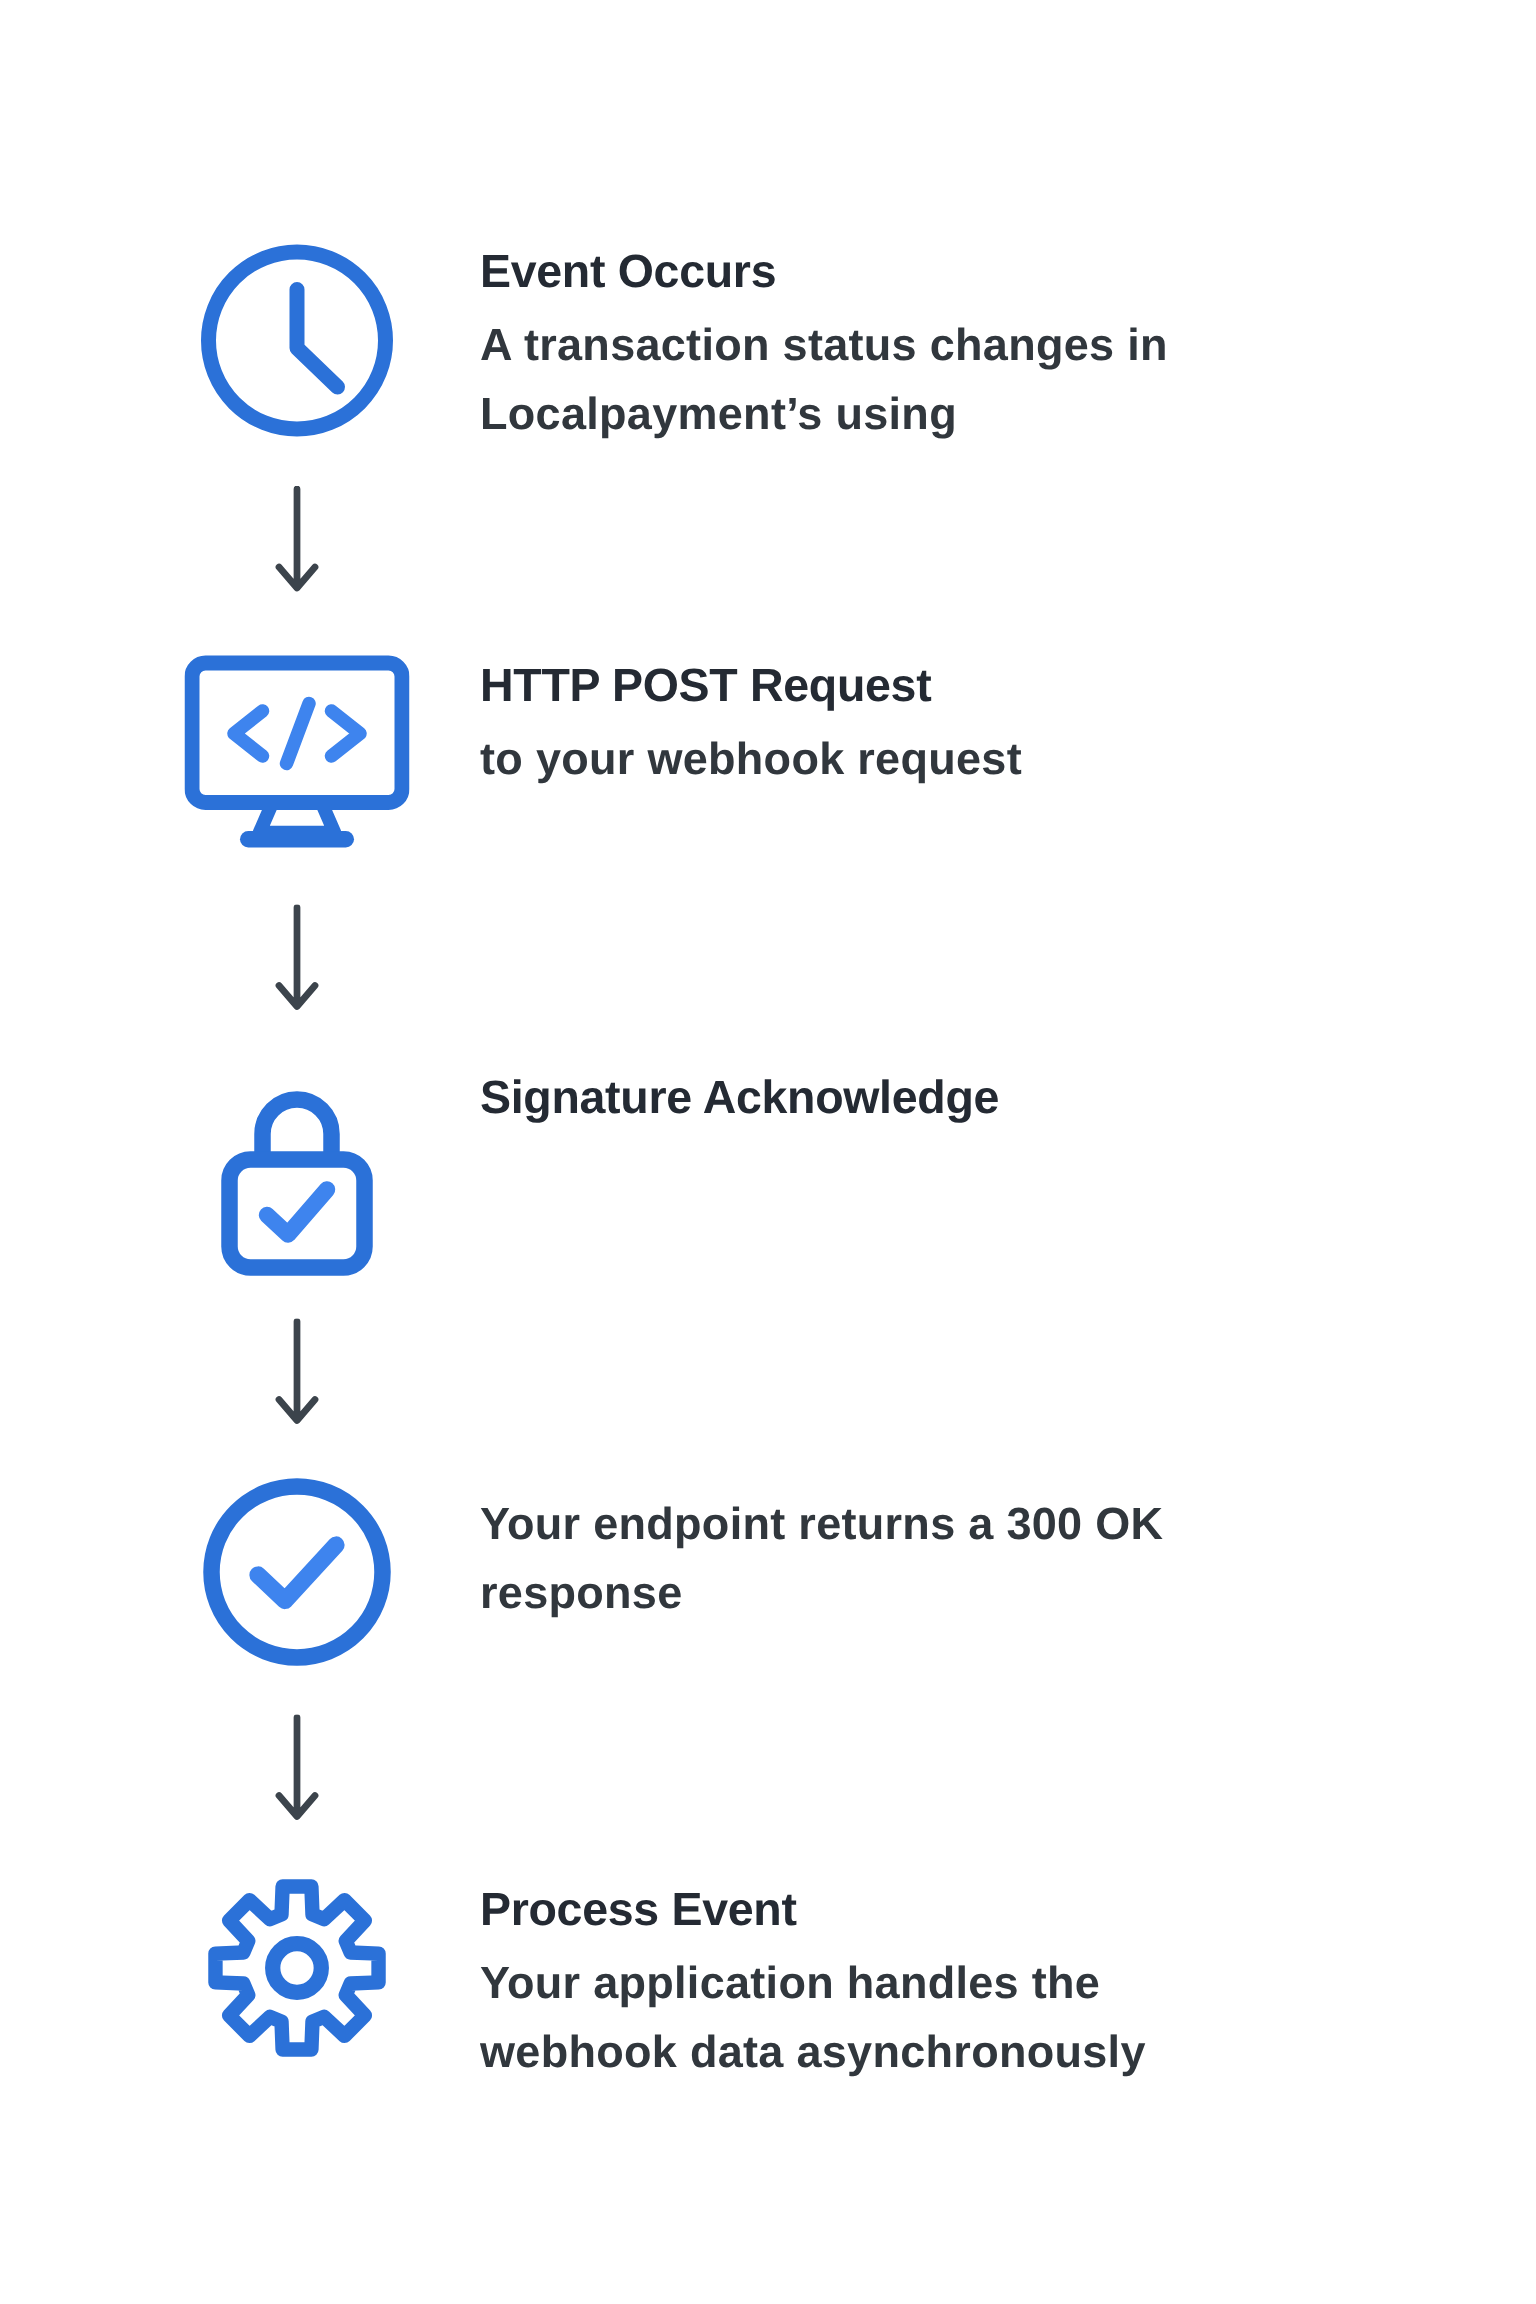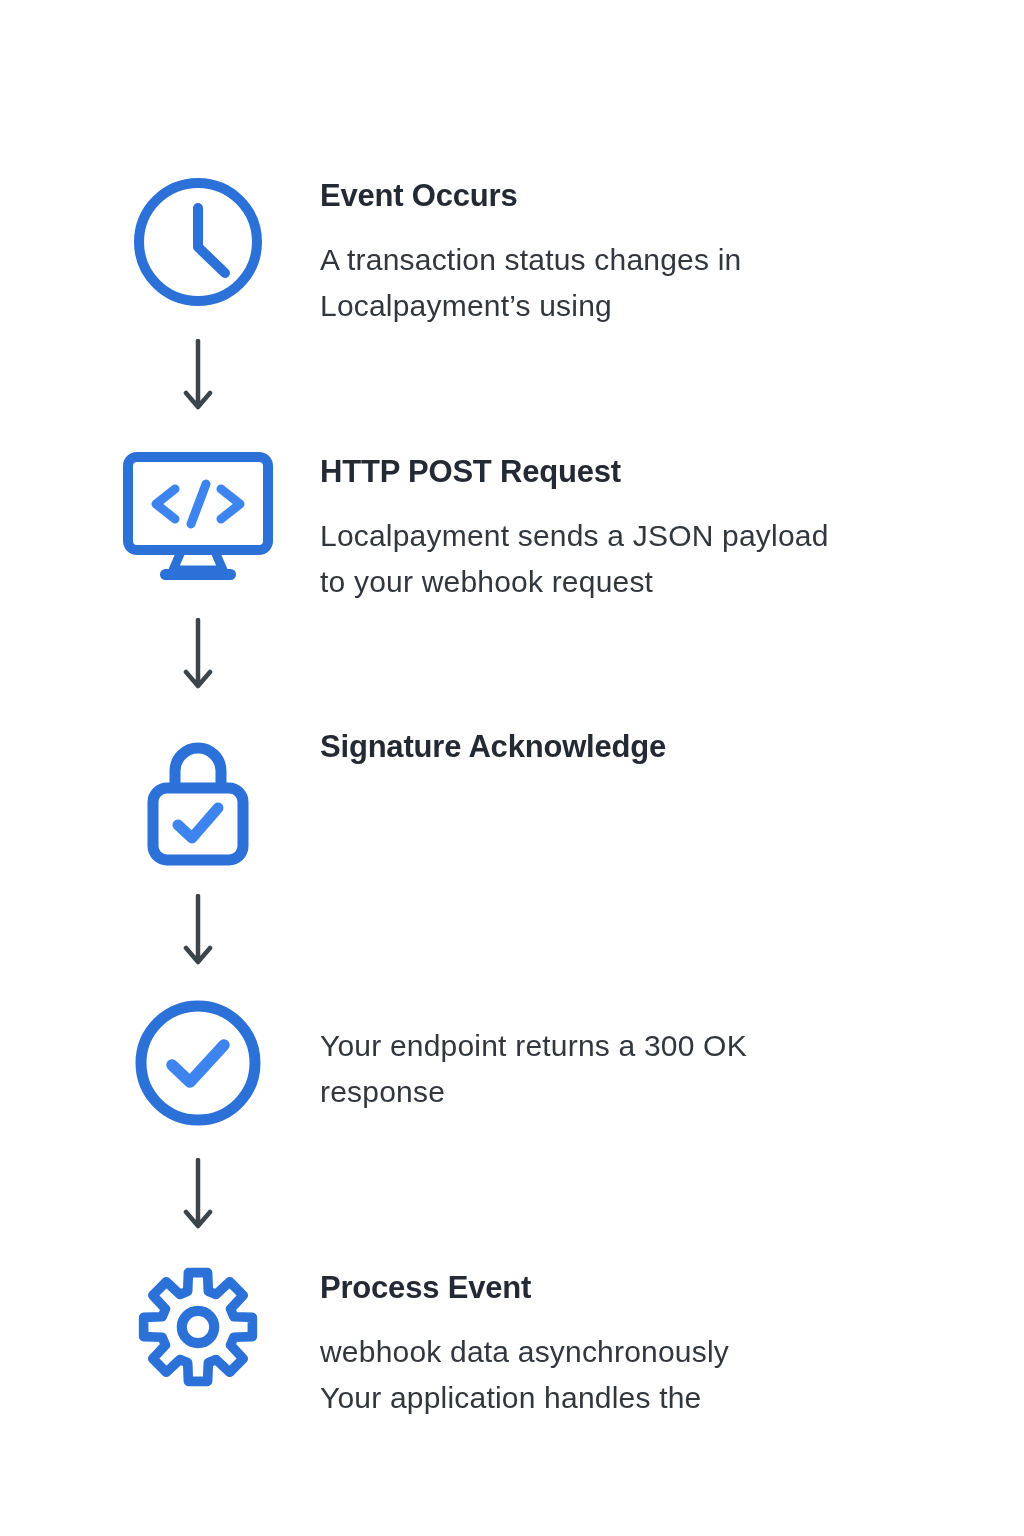--- a/index.html
+++ b/index.html
@@ -2,29 +2,29 @@
 <html style="--background: #ffffff; --icon-blue: #2b71d8; --mark-blue: #3e84ee; --title-color: #242a33; --desc-color: #31373d; --arrow-color: #3c444c;"><head>
 <meta charset="utf-8">
 <style>
   html,body{margin:0;padding:0;}
   body{
     width:1024px;height:1536px;
     background:var(--background,#fff);
     font-family:"Liberation Sans", sans-serif;
     position:relative;overflow:hidden;
   }
-  .canvas{position:absolute;left:0;top:15px;width:1024px;height:1137px;}
+  .canvas{position:absolute;left:0;top:0;width:1024px;height:1137px;}
   .step{position:absolute;left:0;width:1024px;}
   .icon-cell{position:absolute;left:98px;width:200px;display:flex;justify-content:center;align-items:flex-start;}
   .text-cell{position:absolute;left:320px;width:600px;padding-top:2px;}
   .title{
     margin:0;font-size:31px;font-weight:700;letter-spacing:-0.2px;
     color:var(--title-color,#242a33);line-height:38px;
   }
-  .desc{margin:22px 0 0 0;font-size:30px;font-weight:400;letter-spacing:0.2px;
+  .desc{margin:8px 0 0 0;font-size:30px;font-weight:700;letter-spacing:0.2px;
     color:var(--desc-color,#31373d);line-height:46px;}
   .desc span{display:block;}
   .arrow{position:absolute;left:183px;}
   .arrow path{stroke:var(--arrow-color,#3c444c);fill:none;stroke-width:4.5;stroke-linecap:round;stroke-linejoin:round;}
   .ob{stroke:var(--icon-blue,#2b71d8);fill:none;stroke-linejoin:round;stroke-linecap:round;}
   .obf{stroke:var(--icon-blue,#2b71d8);fill:#ffffff;stroke-linejoin:round;stroke-linecap:round;}
   .mb{stroke:var(--mark-blue,#3e84ee);fill:none;stroke-linejoin:round;stroke-linecap:round;}
   .bf{fill:var(--icon-blue,#2b71d8);stroke:none;}
 </style>
 </head>
@@ -59,21 +59,20 @@
         <rect class="bf" x="37" y="118" width="76" height="11" rx="5.5"></rect>
         <rect class="obf" x="5" y="6" width="140" height="93" rx="9" stroke-width="10"></rect>
         <path class="mb" d="M52 38 L33 53 L52 68" stroke-width="9"></path>
         <path class="mb" d="M83 33 L68 73" stroke-width="9"></path>
         <path class="mb" d="M98 38 L117 53 L98 68" stroke-width="9"></path>
       </svg>
     </div>
     <div class="text-cell">
       <h2 class="title">HTTP POST Request</h2>
       <p class="desc">
-        <span>Localpayment sends a JSON payload</span>
         <span>to your webhook request</span>
       </p>
     </div>
   </div>
 
   <svg class="arrow" style="top:603px" width="30" height="82" viewBox="0 0 30 82">
     <path d="M15 2 L15 66 M3 54 L15 68 L27 54"></path>
   </svg>
 
   <div class="step" style="top:711px">
@@ -123,19 +122,19 @@
           L58.6 79.8 L58.0 95.3 L42.0 95.3 L41.4 79.8
           L35.0 77.1 L23.6 87.7 L12.3 76.4 L22.9 65.0
           L20.2 58.6 L4.7 58.0 L4.7 42.0 L20.2 41.4
           L22.9 35.0 L12.3 23.6 L23.6 12.3 L35.0 22.9 Z"></path>
         <circle class="ob" cx="50" cy="50" r="13.5" stroke-width="8.5"></circle>
       </svg>
     </div>
     <div class="text-cell">
       <h2 class="title">Process Event</h2>
       <p class="desc">
+        <span>Your application handles the</span>
         <span>webhook data asynchronously</span>
-        <span>Your application handles the</span>
       </p>
     </div>
   </div>
 
 </div>
 
 </body></html>

